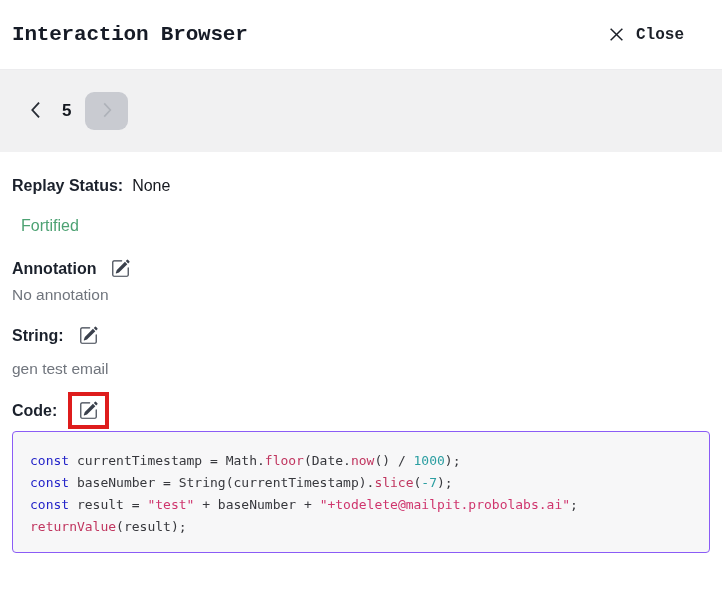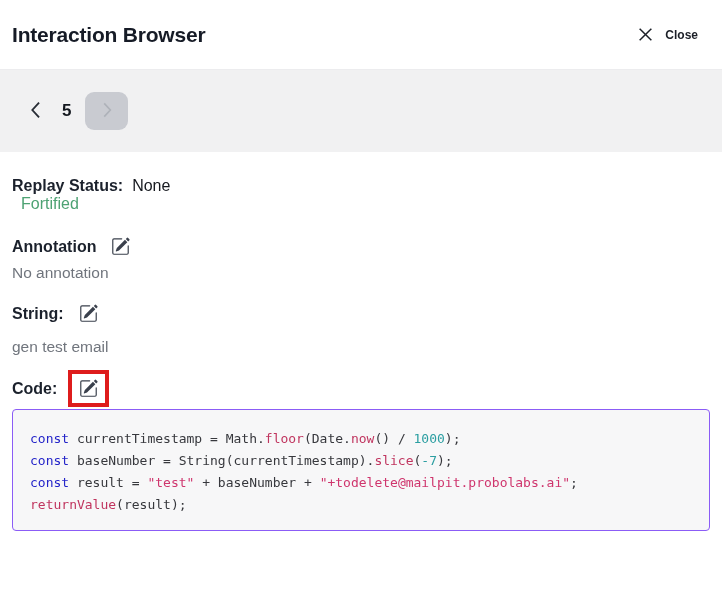--- a/index.html
+++ b/index.html
@@ -16,32 +16,33 @@
     width: 722px; height: 592px; overflow: hidden;
     background: #ffffff;
     font-family: "Liberation Sans", sans-serif;
     color: #1b1f27;
   }
 
   
   .header {
     height: 70px;
     display: flex; align-items: center; justify-content: space-between;
-    padding: 0 22px 0 12px;
+    padding: 0 36px 0 12px;
     border-bottom: 1px solid #ececee;
     background: #fff;
+    font-family: Liberation Mono, monospace;
   }
   .page-title {
     margin: 0; font-size: 21px; font-weight: 700; color: #161b26;
     letter-spacing: -0.2px;
   }
   .close-btn {
     display: inline-flex; align-items: center; gap: 11px;
     background: none; border: none; padding: 4px 2px; cursor: pointer;
-    font-family: inherit; font-size: 12px; font-weight: 700; color: #1b1f27;
+    font-family: inherit; font-size: 16px; font-weight: 700; color: #1b1f27;
   }
   .close-btn svg { display: block; }
 
   
   .navbar {
     height: 82px; background: #f1f1f2;
     display: flex; align-items: center;
     padding: 0 14px 0 22px;
   }
   .nav-prev {
@@ -62,21 +63,21 @@
   }
 
   
   .main { padding: 25px 12px 0 12px; }
   .field-row { display: flex; align-items: center; }
   .label { font-size: 16px; font-weight: 700; color: #1b212c; white-space: pre; }
   .value-inline { margin-left: 9px; font-size: 16px; color: #16191f; }
   .value-green { color: var(--accent-green); }
   .value-muted { font-size: 15.5px; color: #70757d; }
 
-  .row-replay { }
+  .row-replay { margin-bottom: 22px; }
   .row-apply { margin-bottom: 24px; }
   .row-annotation-label { margin-bottom: 8px; }
   .row-annotation-value { margin-bottom: 22px; }
   .row-title-label { margin-bottom: 15px; }
   .row-title-value { margin-bottom: 14px; }
   .row-code-label { margin-bottom: 2px; align-items: center; }
 
   .icon-btn {
     background: none; border: none; padding: 0; margin-left: 15px;
     color: #3a404c; display: inline-flex; cursor: pointer;

